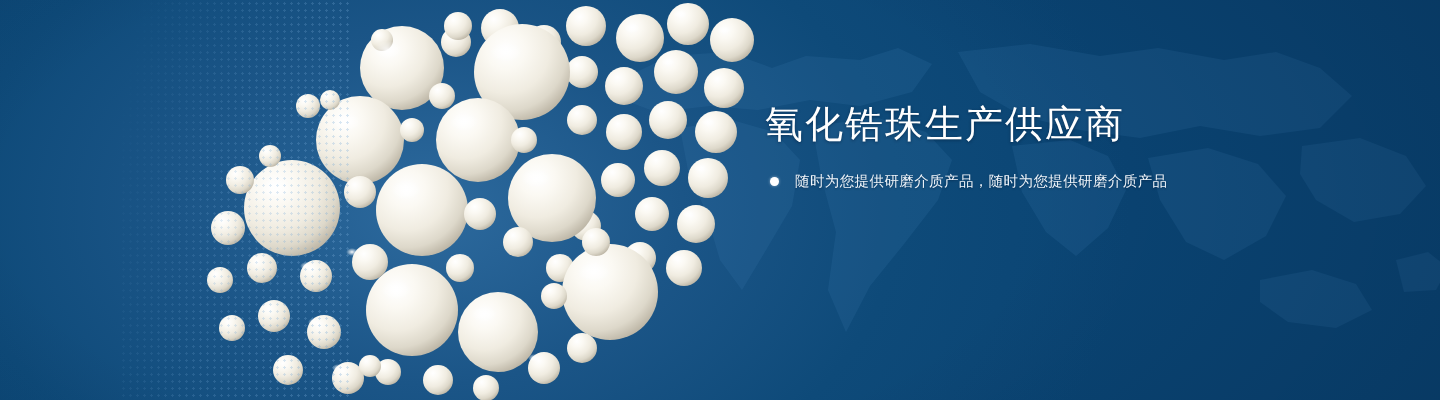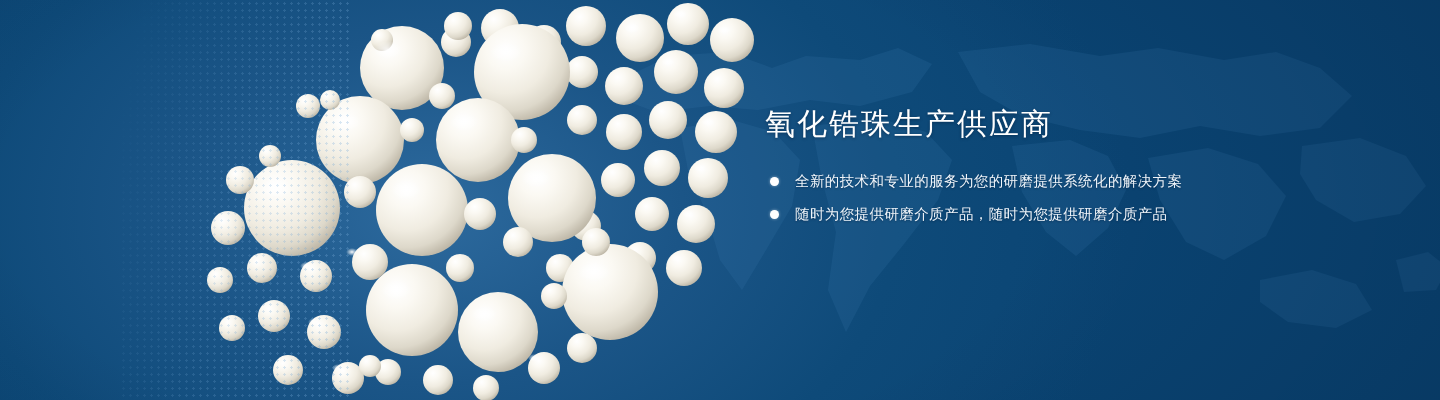--- a/index.html
+++ b/index.html
@@ -39,21 +39,21 @@
     background-image:radial-gradient(rgba(120,170,215,.55) 1.1px, transparent 1.2px);
     background-size:7px 7px;
     -webkit-mask-image:linear-gradient(100deg, rgba(0,0,0,0) 6%, rgba(0,0,0,.65) 45%, rgba(0,0,0,1) 86%);
     mask-image:linear-gradient(100deg, rgba(0,0,0,0) 6%, rgba(0,0,0,.65) 45%, rgba(0,0,0,1) 86%);
   }
   
   .copy{
     position:absolute;left:765px;top:104px;width:600px;
   }
   .headline{
-    color:#ffffff;font-size:30px;line-height:40px;font-weight:400;
+    color:#ffffff;font-size:38px;line-height:40px;font-weight:400;
     letter-spacing:2px;margin:0 0 26px 0;white-space:nowrap;
     text-shadow:0 1px 3px rgba(0,20,45,.45);
   }
   .bullets{list-style:none;margin:0;padding:0;}
   .bullet{
     position:relative;padding-left:30px;margin-bottom:11px;
     color:#f0f5fa;font-size:14.5px;line-height:22px;letter-spacing:.4px;
     text-shadow:0 1px 2px rgba(0,20,45,.4);
   }
   .bullet:last-child{margin-bottom:0;}
@@ -213,22 +213,18 @@
   <div class="halftone"></div>
 
   <div class="vignette"></div>
 
   <div class="copy">
     <h1 class="headline">氧化锆珠生产供应商</h1>
 
     <ul class="bullets">
       <li class="bullet">
         <span class="dot"></span>
-        <span class="line">全新的技术和专业的服务为您的研磨提供系统化的解决方案</span>
-      </li>
-      <li class="bullet">
-        <span class="dot"></span>
         <span class="line">随时为您提供研磨介质产品，随时为您提供研磨介质产品</span>
       </li>
     </ul>
   </div>
 
 </div>
 
 </body></html>

